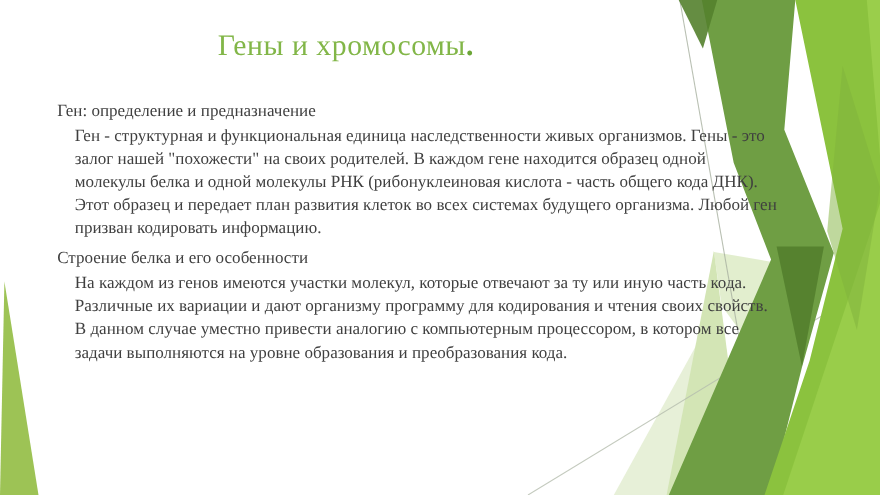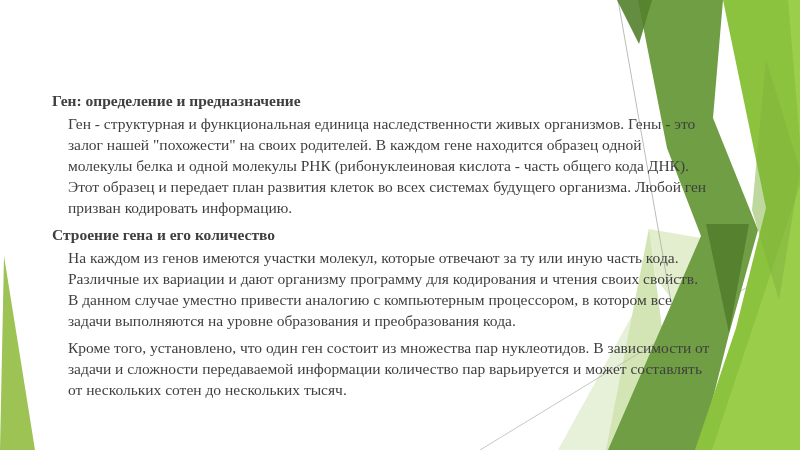--- a/index.html
+++ b/index.html
@@ -38,21 +38,21 @@
     position:absolute;
     left:52px;top:90px;
     width:738px;
     z-index:3;
     color:var(--body-text);
     font-size:15.5px;
     line-height:21px;
   }
   .content h3{
     font-size:15.5px;
-    font-weight:bold;
+    font-weight:normal;
     margin:0 0 2px 0;
     line-height:21px;
   }
   .content p{
     margin:0 0 6px 16px;
     white-space:pre-line;
   }
 </style>
 </head>
 <body>
@@ -76,31 +76,29 @@
       <polygon points="766,60 800,170 779,300 752,210" fill="#7fb23c" opacity="0.5"></polygon>
 
       <polygon points="706,224 749,224 729,333" fill="#54812e" opacity="0.95"></polygon>
       <polygon points="617,0 652,0 639,44" fill="#54812e" opacity="0.9"></polygon>
     </g>
     <g>
       <polygon points="4,256 0,450 35,450" fill="#9dc355"></polygon>
     </g>
   </svg>
 
+  <div class="title"><span>Гены и хромосомы</span><span class="period">.</span></div>
 
   <div class="content">
     <h3>Ген: определение и предназначение</h3>
     <p>Ген - структурная и функциональная единица наследственности живых организмов. Гены - это
 залог нашей "похожести" на своих родителей. В каждом гене находится образец одной
 молекулы белка и одной молекулы РНК (рибонуклеиновая кислота - часть общего кода ДНК).
 Этот образец и передает план развития клеток во всех системах будущего организма. Любой ген
 призван кодировать информацию.</p>
-    <h3>Строение гена и его количество</h3>
+    <h3>Строение белка и его особенности</h3>
     <p>На каждом из генов имеются участки молекул, которые отвечают за ту или иную часть кода.
 Различные их вариации и дают организму программу для кодирования и чтения своих свойств.
 В данном случае уместно привести аналогию с компьютерным процессором, в котором все
 задачи выполняются на уровне образования и преобразования кода.</p>
-    <p>Кроме того, установлено, что один ген состоит из множества пар нуклеотидов. В зависимости от
-задачи и сложности передаваемой информации количество пар варьируется и может составлять
-от нескольких сотен до нескольких тысяч.</p>
   </div>
 
 </div>
 
 </body></html>

